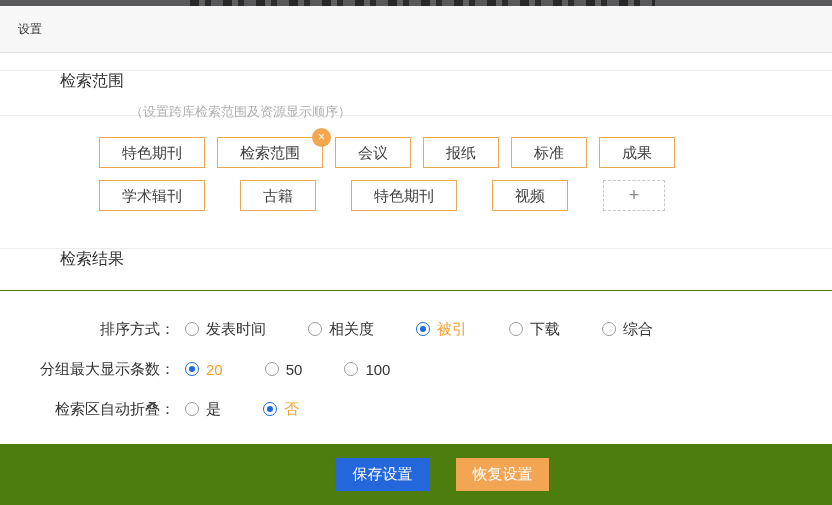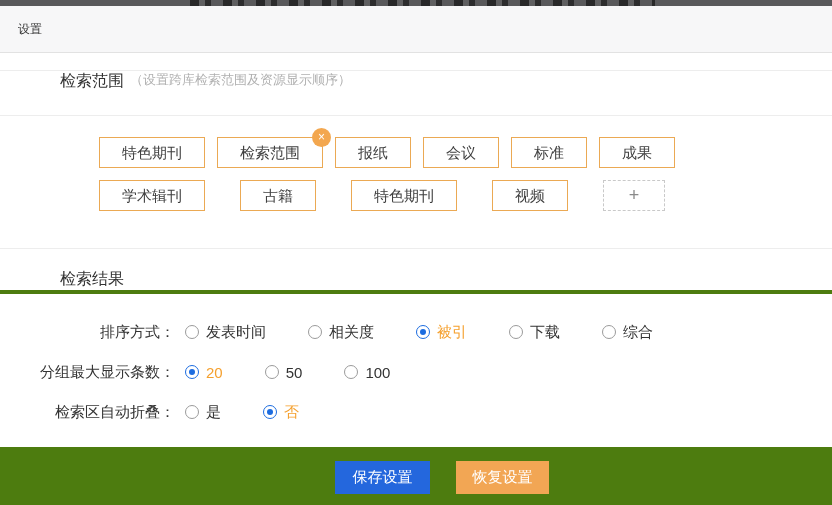--- a/index.html
+++ b/index.html
@@ -24,43 +24,43 @@
     padding-left:18px;font-size:12px;color:#333;flex:0 0 auto;
   }
 
   .gap-strip{height:17px;border-bottom:1px solid #ededed;flex:0 0 auto;}
 
   .section-head{
     height:44px;display:flex;padding-left:60px;
     border-bottom:1px solid #ededed;flex:0 0 auto;
   }
   .section-title{font-size:16px;color:#333;}
-  .section-hint{font-size:13px;color:#b0b0b0;margin-left:6px;}
+  .section-hint{font-size:13px;color:#b0b0b0;margin-left:6px;margin-top:32px;}
 
   .tags-area{padding:21px 0 37px 99px;flex:0 0 auto;}
   .tag-row{display:flex;gap:12px;}
   .tag-row + .tag-row{margin-top:12px;gap:35px;}
   .tag{
     box-sizing:border-box;height:31px;line-height:29px;padding:0 22px;
     border:1px solid #eba954;background:#fff;color:#404040;font-size:15px;
     position:relative;white-space:nowrap;cursor:pointer;
   }
   .tag .close-badge{
     position:absolute;top:-10px;right:-9px;width:19px;height:19px;border-radius:50%;
     background:#f3a74f;color:#fff;font-size:12px;line-height:19px;text-align:center;
     cursor:pointer;
   }
   .add-tile{
     box-sizing:border-box;width:62px;height:31px;border:1px dashed #c9c9c9;background:#fff;
     color:#8a8a8a;font-size:18px;line-height:29px;text-align:center;cursor:pointer;
   }
 
   .results-head{
-    height:41px;display:flex;align-items:flex-end;padding-left:60px;
-    border-top:1px solid #ededed;border-bottom:4px solid #4d7c0f;flex:0 0 auto;
+    height:41px;display:flex;align-items:flex-start;padding-left:60px;
+    border-top:1px solid #ededed;border-bottom:1px solid #4d7c0f;flex:0 0 auto;
   }
 
   .form{padding:18px 0 15px 0;flex:0 0 auto;}
   .form-row{height:40px;display:flex;align-items:center;}
   .form-label{width:175px;text-align:right;font-size:15px;color:#333;flex:0 0 auto;}
   .opts{display:flex;align-items:center;margin-left:10px;}
   .opt{display:flex;align-items:center;margin-right:42px;cursor:pointer;}
   .radio{
     box-sizing:border-box;width:14px;height:14px;border-radius:50%;
     border:1px solid #9b9b9b;background:#fff;margin-right:7px;position:relative;flex:0 0 auto;
@@ -100,22 +100,22 @@
 
   <div class="section-head">
     <span class="section-title">检索范围</span>
     <span class="section-hint">（设置跨库检索范围及资源显示顺序）</span>
   </div>
 
   <div class="tags-area">
     <div class="tag-row" id="tagRow0">
         <div class="tag"><span>特色期刊</span></div>
         <div class="tag"><span>检索范围</span><span class="close-badge">×</span></div>
+        <div class="tag"><span>会议</span></div>
         <div class="tag"><span>报纸</span></div>
-        <div class="tag"><span>会议</span></div>
         <div class="tag"><span>标准</span></div>
         <div class="tag"><span>成果</span></div>
       </div>
     <div class="tag-row" id="tagRow1">
         <div class="tag"><span>学术辑刊</span></div>
         <div class="tag"><span>古籍</span></div>
         <div class="tag"><span>特色期刊</span></div>
         <div class="tag"><span>视频</span></div>
         <div class="add-tile"><span>+</span></div>
       </div>

